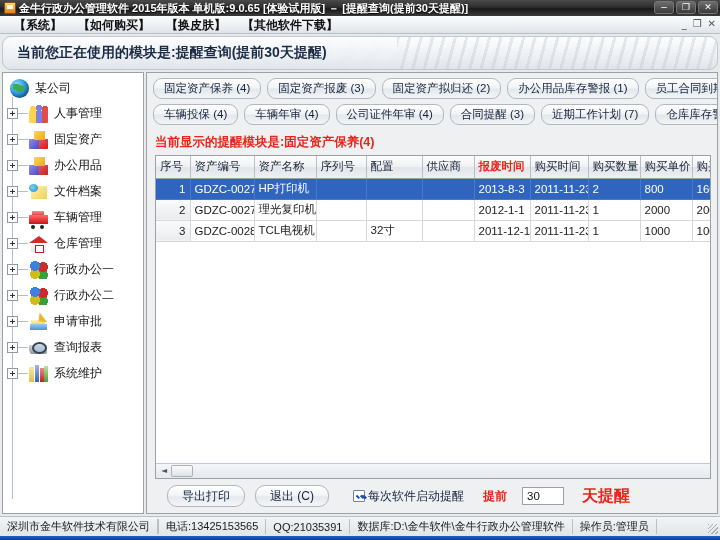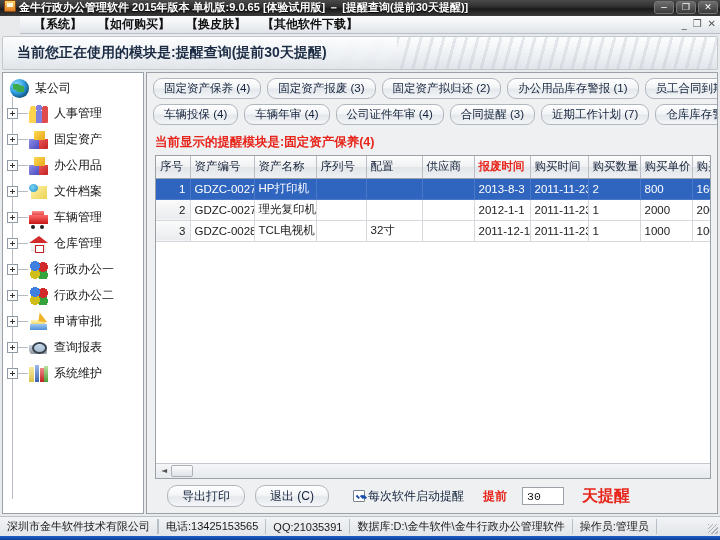--- a/index.html
+++ b/index.html
@@ -15,21 +15,21 @@
     position: relative;
     width: 720px; height: 540px;
     background: #e8eaec;
     display: flex; flex-direction: column;
   }
 
   
   .titlebar {
     height: 16px;
     background: linear-gradient(180deg,#4a4a4a 0%,#2e2e2e 45%,#1a1a1a 55%,#3a3a3a 100%);
-    display: flex; 
+    display: flex; align-items: center;
     padding: 0 2px;
     position: relative;
   }
   .titlebar .appicon {
     width: 12px; height: 12px; margin: 0 3px 0 2px;
     background: linear-gradient(180deg,#ffd76a,#e07b20);
     border: 1px solid #8a4a10; border-radius: 1px;
     position: relative; flex: 0 0 auto;
   }
   .titlebar .appicon::after {
@@ -51,37 +51,36 @@
     border: 1px solid #777; border-radius: 3px;
     color: #fff; font-size: 9px; line-height: 11px; text-align: center;
     font-family: "DejaVu Sans", sans-serif;
   }
 
   
   .menubar {
     height: 18px;
     background: linear-gradient(180deg,#fbfcfd 0%,#eceff2 60%,#dfe3e8 100%);
     border-bottom: 1px solid #b9bfc6;
-    display: flex; align-items: flex-start;
+    display: flex; align-items: center;
     padding-left: 6px;
     position: relative;
-    margin-left: 20px;
   }
   .menuitem {
     font-size: 12px; font-weight: bold; color: #101010;
     padding: 0 8px; white-space: nowrap; line-height: 16px;
   }
   .mdibtns { position: absolute; right: 4px; top: 2px; display: flex; gap: 6px; color:#555; font-size:10px; line-height:12px; font-family:"DejaVu Sans",sans-serif;}
 
   
   .banner {
     height: 34px;
     margin: 2px 2px 0 2px;
     border: 1px solid #c2c8ce;
-    border-radius: 2px;
+    border-radius: 9px;
     background:
       linear-gradient(180deg, rgba(255,255,255,.92) 0%, rgba(240,243,246,.88) 55%, rgba(225,229,234,.92) 100%),
       repeating-linear-gradient(118deg,#d8dce1 0px,#d8dce1 10px,#e6eaee 10px,#e6eaee 22px);
     display: flex; align-items: center;
     padding-left: 14px;
     position: relative; overflow: hidden;
   }
   .banner::after{
     content:""; position:absolute; right:0; top:0; width:320px; height:100%;
     background: repeating-linear-gradient(105deg, rgba(180,190,200,.30) 0 3px, rgba(255,255,255,0) 3px 11px);
@@ -282,21 +281,21 @@
   }
   .chkbox::after {
     content:""; position:absolute; left:2px; top:5px; width:4px; height:1.5px;
     background:#1a4fb0; transform: rotate(45deg);
     box-shadow: 3px -3px 0 0 #1a4fb0, 4px -4px 0 0 #1a4fb0, 5px -5px 0 0 #1a4fb0;
   }
   .chklabel { font-size: 12px; color: #14233c; white-space: nowrap; }
   .redsm { color:#e8251b; font-size:12px; font-weight:bold; margin-left:9px; }
   .numinput {
     width: 42px; height: 18px; border: 1px solid #9aa1a9; background:#fff;
-    font-size: 11.5px; line-height: 16px; padding: 0 4px; margin-left:5px; color:#111;font-family:Liberation Mono, monospace;
+    font-size: 11.5px; line-height: 16px; padding: 0 4px; margin-left:5px; color:#111;
   }
   .redsm2 { color:#e8251b; font-size:16px; font-weight:bold; margin-left:8px; }
 
   
   .statusbar {
     height: 20px; flex: 0 0 20px;
     background: linear-gradient(180deg,#f2f4f6,#e2e5e9);
     border-top: 1px solid #b9bfc6;
     display: flex; align-items: stretch;
     font-size: 11px; color: #1a1a1a; text-align: center;

